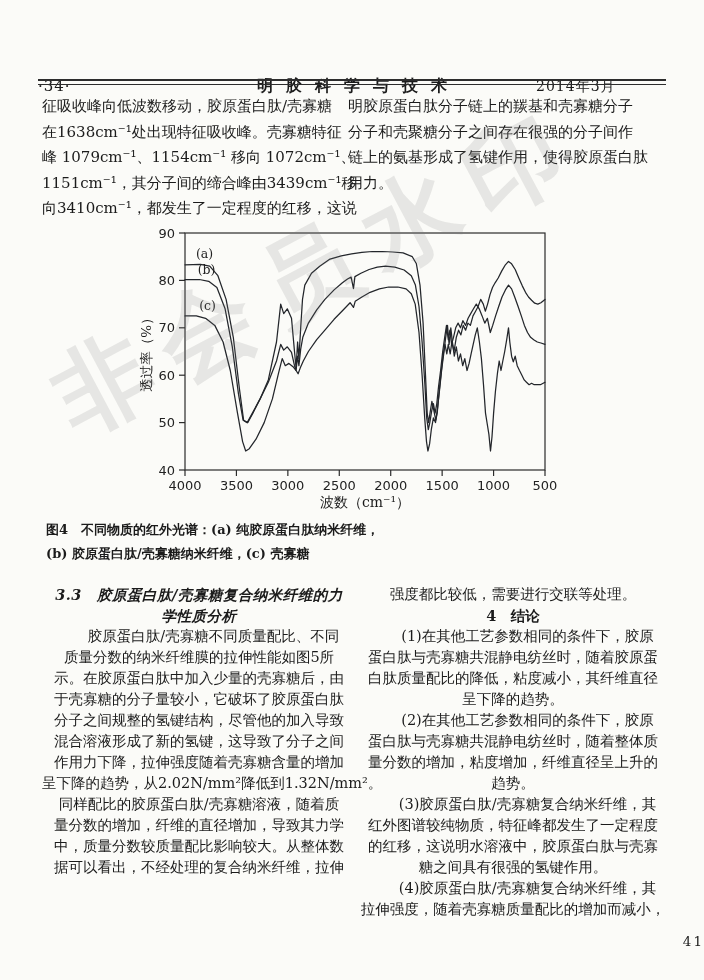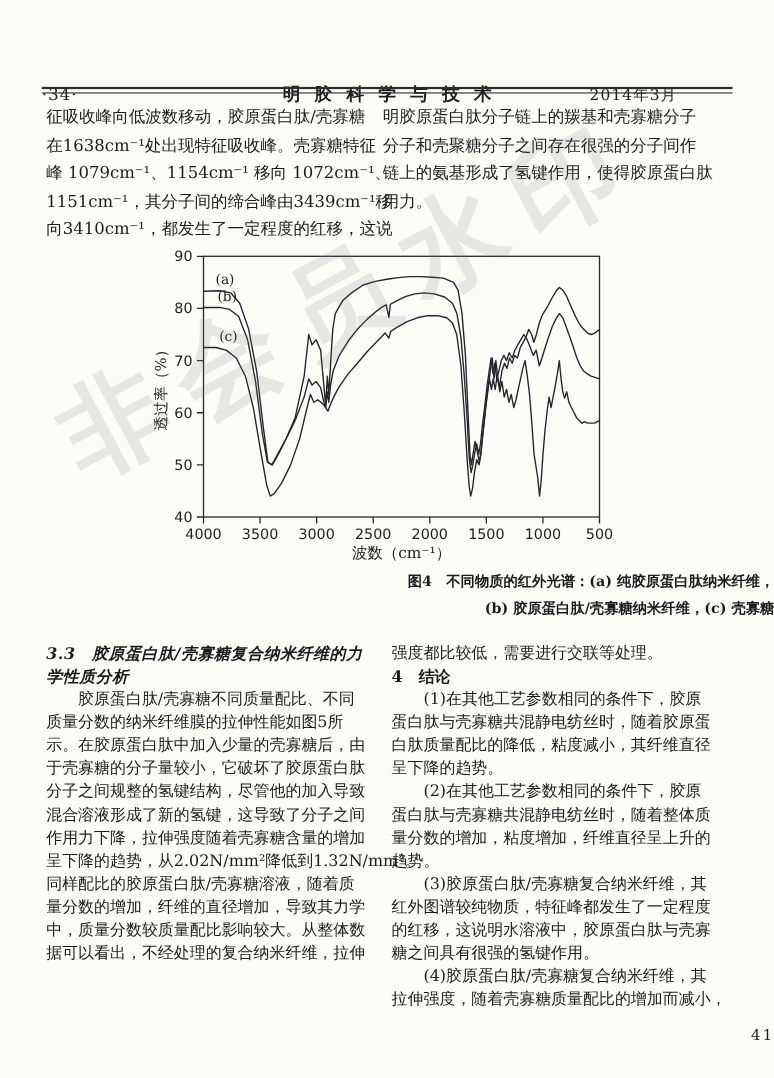--- a/index.html
+++ b/index.html
@@ -7,28 +7,28 @@
         font-family:"DejaVu Serif","Liberation Serif",serif;color:#1b1b1b;overflow:hidden;}
   .hdr{position:absolute;top:50px;left:38px;right:38px;display:flex;align-items:baseline;}
   .hdr .folio{width:130px;font-size:15px;letter-spacing:1px;}
   .hdr .jt{flex:1;text-align:center;font-size:16px;font-weight:700;letter-spacing:13px;text-indent:13px;}
   .hdr .date{width:130px;text-align:left;font-size:14px;letter-spacing:1px;margin-top:28px;}
   .rule{position:absolute;left:38px;right:38px;top:79px;height:3px;
         border-top:2px solid #2d2d2d;border-bottom:1.2px solid #2d2d2d;}
   .col{position:absolute;width:310px;font-size:15px;line-height:25.5px;white-space:nowrap;}
   .col-tl{top:94px;left:42px;}
   .col-tr{top:94px;left:348px;}
-  .bcol{position:absolute;width:314px;font-size:14.5px;line-height:21px;white-space:nowrap;}
+  .bcol{position:absolute;width:314px;font-size:14.5px;line-height:21px;white-space:nowrap;text-align:center;}
   .col-bl{top:584px;left:42px;}
   .col-br{top:584px;left:356px;}
   .h33{font-style:italic;font-weight:700;letter-spacing:.5px;}
   .h4{font-weight:700;}
   .figwrap{position:absolute;left:137px;top:226px;width:432px;height:290px;}
-  .caption{position:absolute;left:0;right:0;top:518px;text-align:right;
-           font-size:13px;font-weight:700;line-height:24px;}
+  .caption{position:absolute;left:0;right:0;top:518px;text-align:left;
+           font-size:13px;font-weight:700;line-height:24px;padding-left:46px;}
   .pageno{position:absolute;left:0;right:0;top:933px;text-align:right;font-size:13.5px;letter-spacing:2px;}
   .wm{position:absolute;left:55px;top:345px;height:100px;white-space:nowrap;z-index:9;
       font-family:"DejaVu Sans","Liberation Sans",sans-serif;
       font-size:96px;font-weight:700;letter-spacing:20px;color:rgba(125,125,125,0.16);
       transform:rotate(-28deg);transform-origin:0 50%;pointer-events:none;}
 </style>
 </head>
 <body>
 
 <div class="page">

